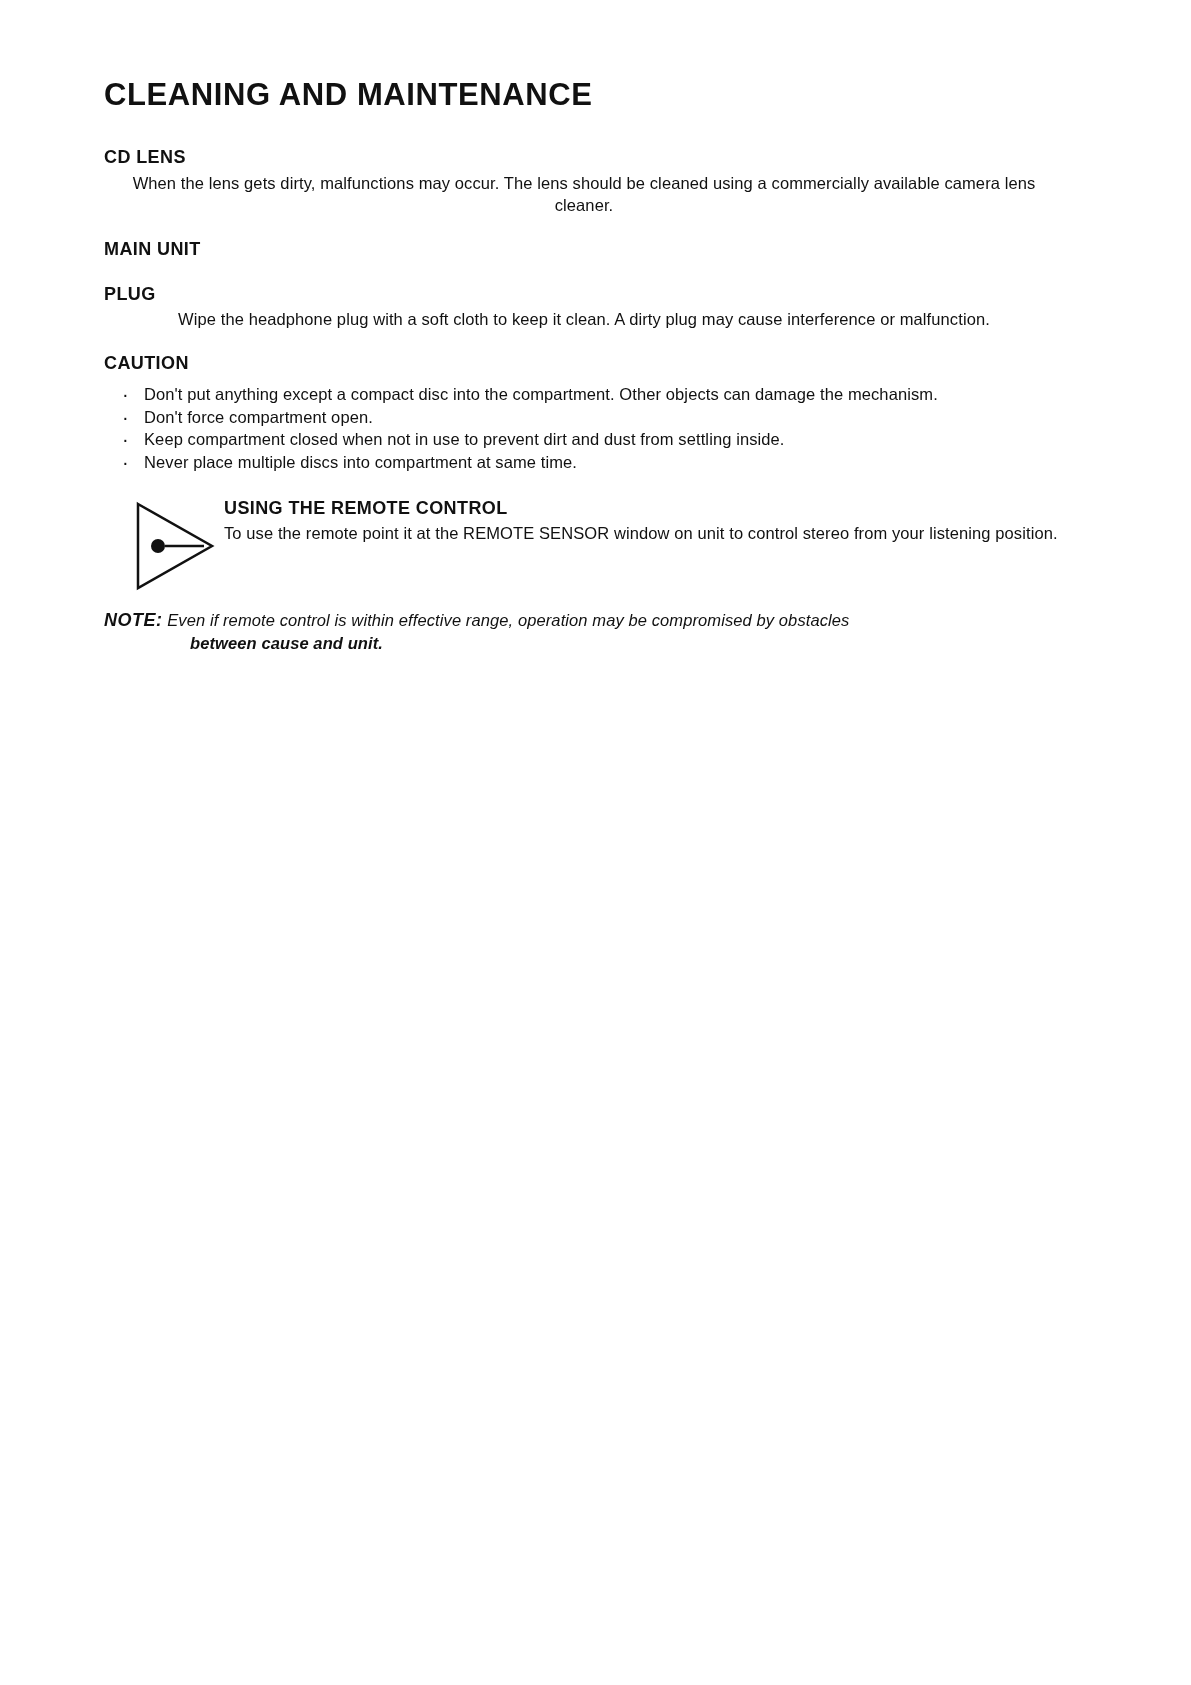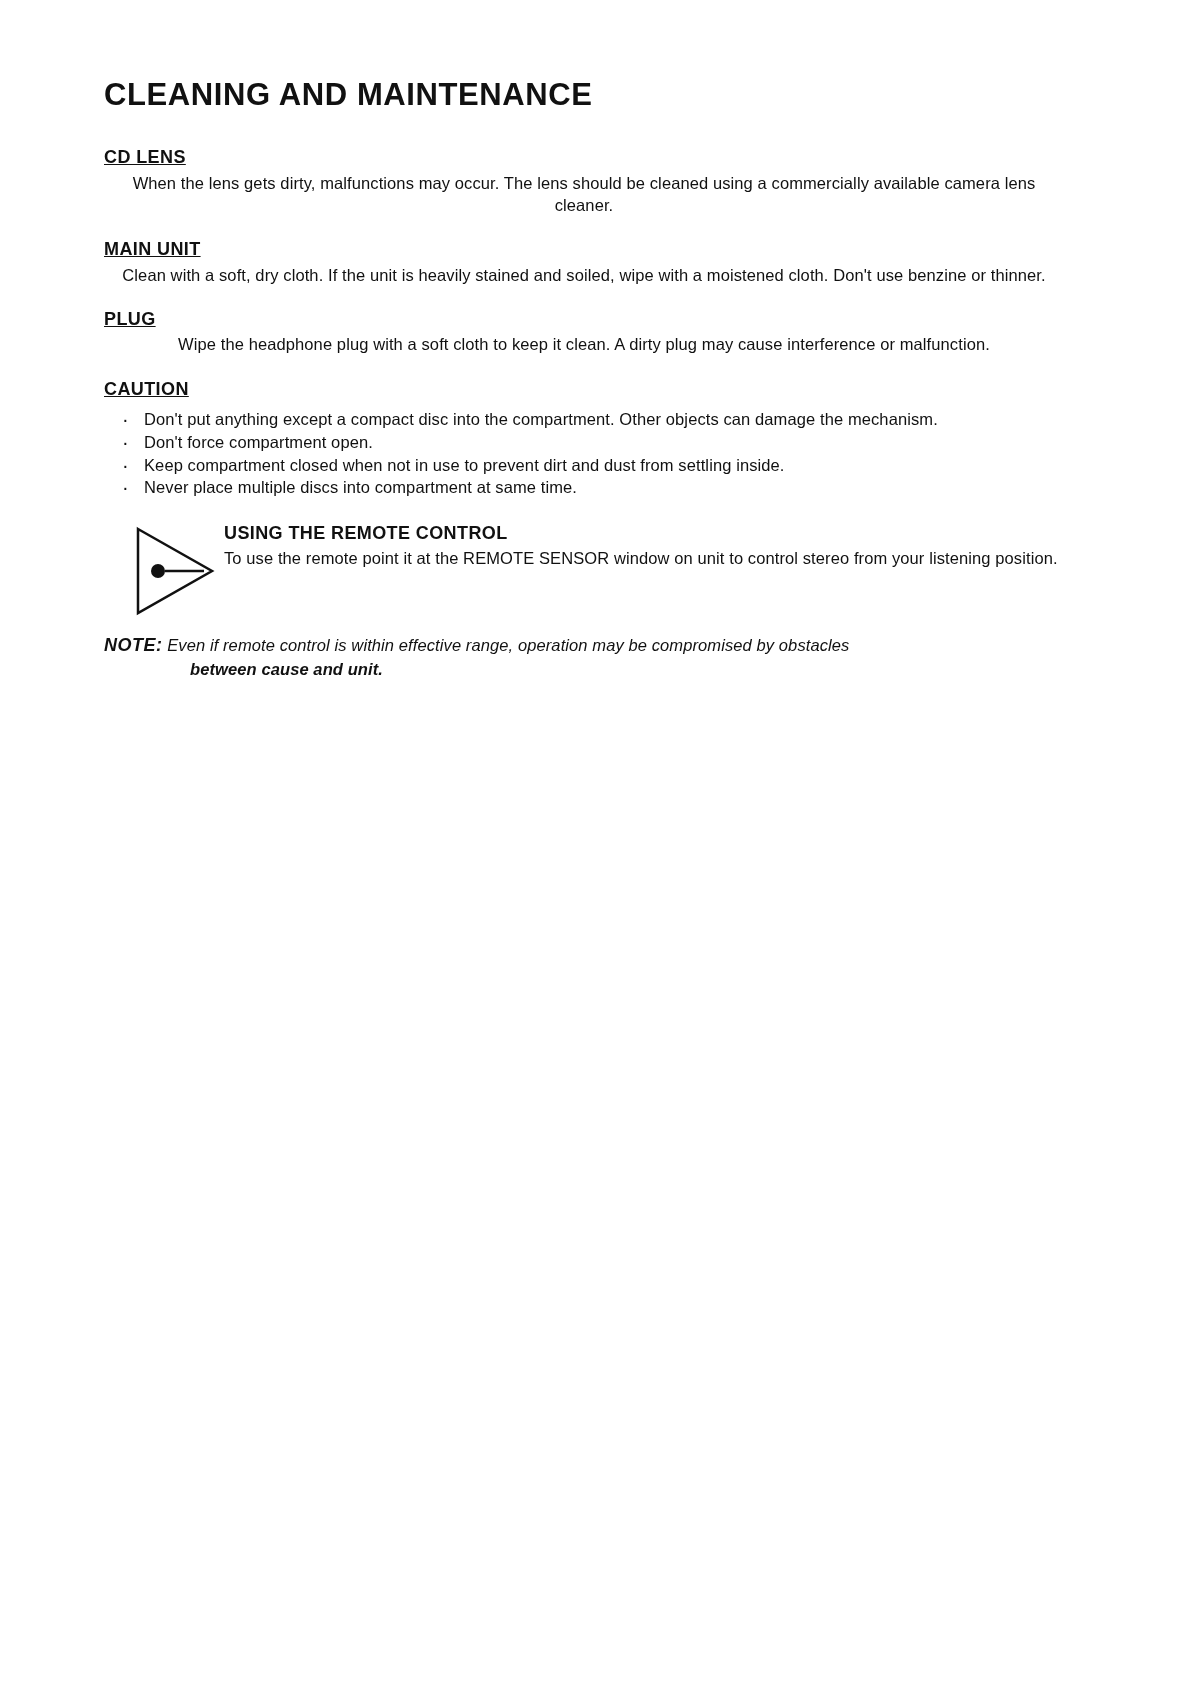--- a/index.html
+++ b/index.html
@@ -37,21 +37,20 @@
   }
   .section {
     margin-bottom: 22px;
   }
   h2.section-heading {
     font-size: 18px;
     font-weight: bold;
     letter-spacing: 0.4px;
     margin: 0 0 3px 0;
     line-height: 1.25;
-    text-decoration: underline;
   }
   p.body-text {
     font-size: 16.5px;
     line-height: 1.35;
     margin: 0;
     letter-spacing: 0.1px;
     text-align: center;
   }
   ul.caution-list {
     list-style: none;
@@ -134,21 +133,20 @@
 
     <h1 class="doc-title">CLEANING AND MAINTENANCE</h1>
 
     <div class="section">
       <h2 class="section-heading">CD LENS</h2>
       <p class="body-text">When the lens gets dirty, malfunctions may occur. The lens should be cleaned using a commercially available camera lens cleaner.</p>
     </div>
 
     <div class="section">
       <h2 class="section-heading">MAIN UNIT</h2>
-      <p class="body-text">Clean with a soft, dry cloth. If the unit is heavily stained and soiled, wipe with a moistened cloth. Don't use benzine or thinner.</p>
     </div>
 
     <div class="section">
       <h2 class="section-heading">PLUG</h2>
       <p class="body-text">Wipe the headphone plug with a soft cloth to keep it clean. A dirty plug may cause interference or malfunction.</p>
     </div>
 
     <div class="section">
       <h2 class="section-heading">CAUTION</h2>
       <ul class="caution-list">

